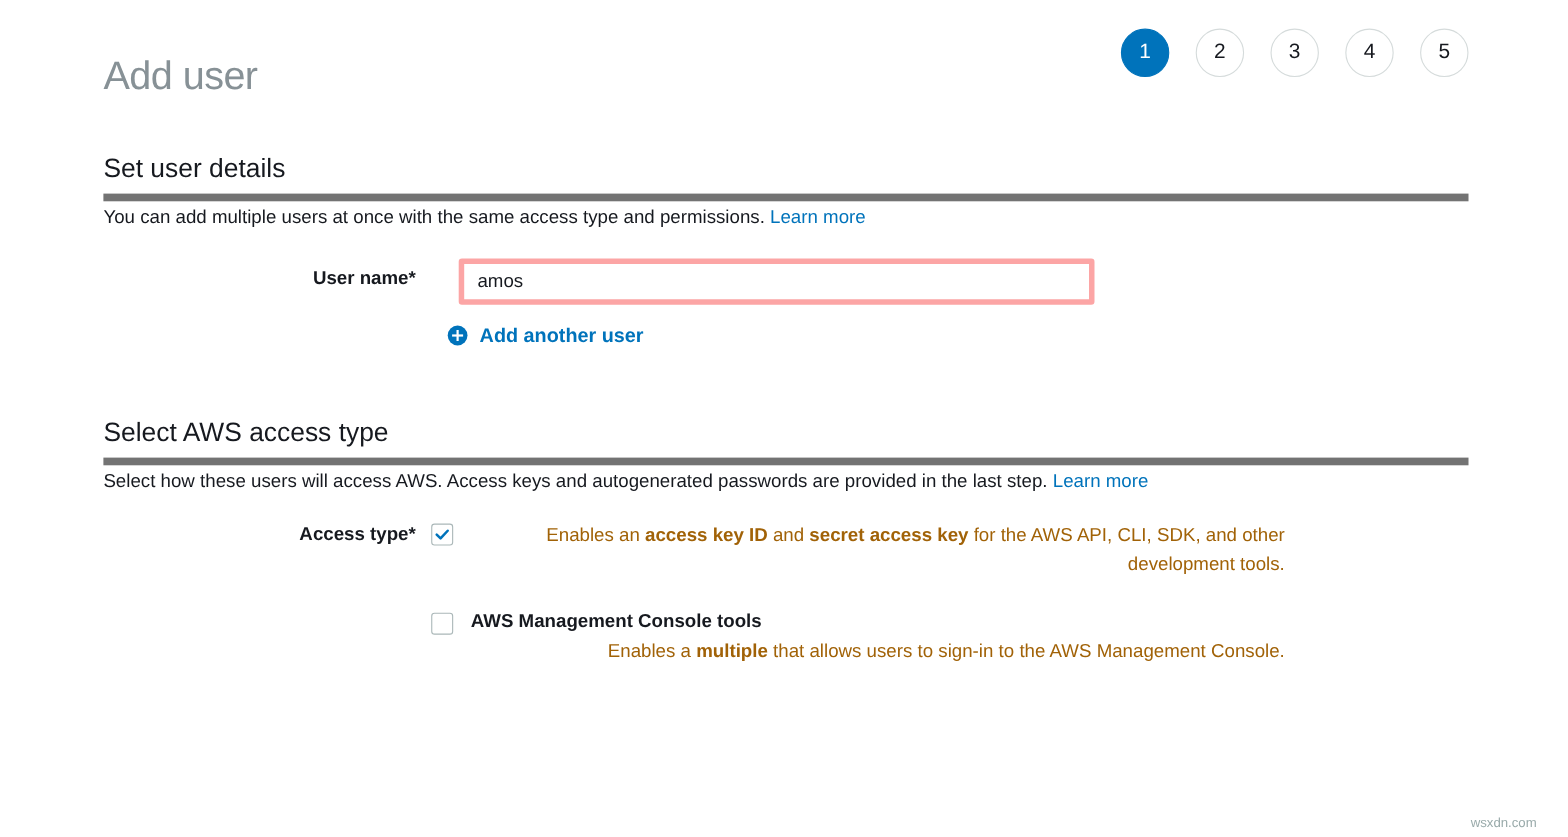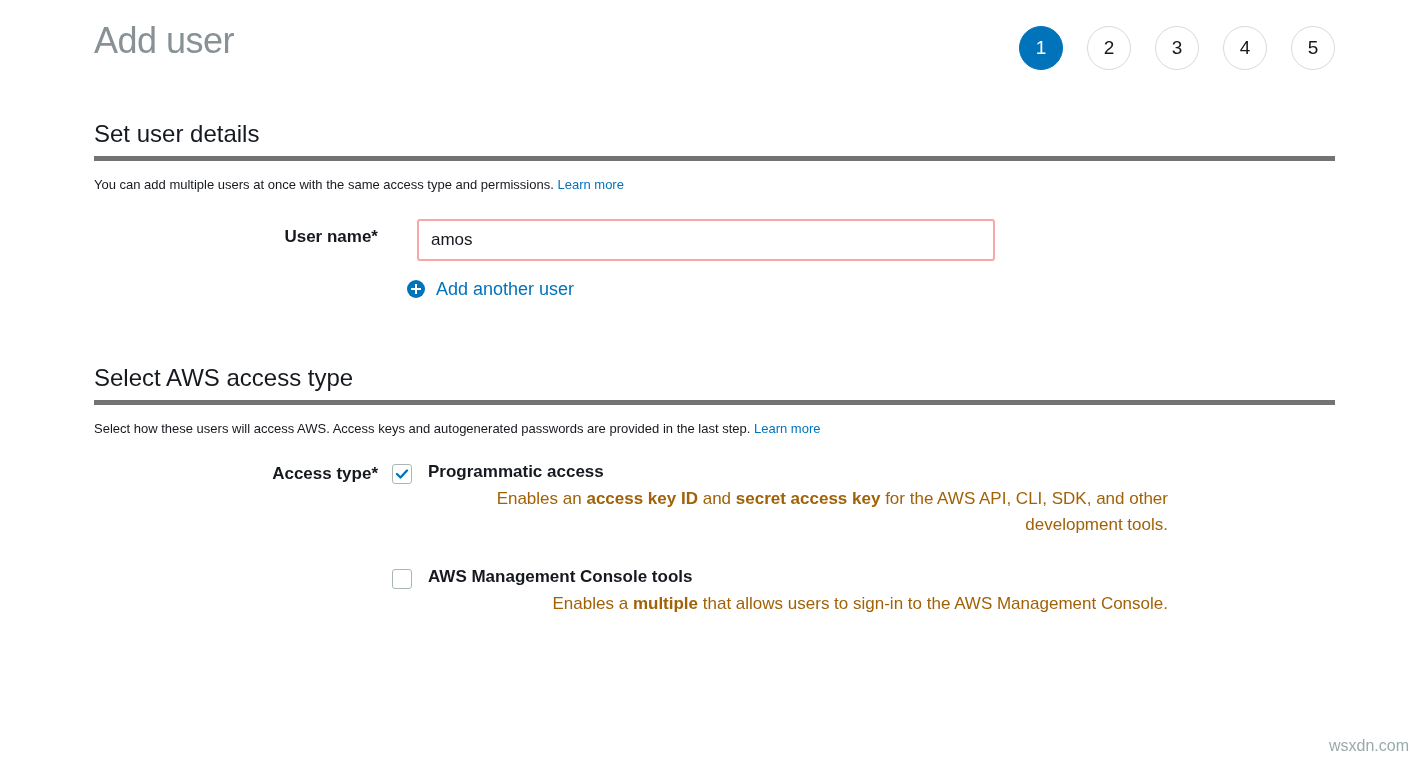--- a/index.html
+++ b/index.html
@@ -23,20 +23,21 @@
       display: flex;
       align-items: flex-start;
       justify-content: space-between;
       margin-bottom: 50px;
     }
     .page-title {
       font-size: 36px;
       font-weight: 300;
       color: #879196;
       letter-spacing: -0.5px;
+      margin-top: 28px;
     }
     .stepper {
       display: flex;
       gap: 24px;
       margin-top: 6px;
     }
     .step {
       width: 44px;
       height: 44px;
       border-radius: 50%;
@@ -52,25 +53,25 @@
     .step.active {
       background: #0073bb;
       border-color: #0073bb;
       color: #ffffff;
     }
     .section-heading {
       font-size: 24px;
       font-weight: 400;
       color: #16191f;
       padding-bottom: 8px;
-      border-bottom: 5px solid #737373;
-      margin-bottom: 14px;
+      border-bottom: 7px solid #737373;
+      margin-bottom: 2px;
     }
     .section-intro {
-      font-size: 13px;
+      font-size: 17px;
       color: #16191f;
       margin-bottom: 24px;
       line-height: 1.5;
     }
     .section-intro a, .link {
       color: #0073bb;
       text-decoration: none;
       cursor: pointer;
     }
     .form-row {
@@ -87,42 +88,42 @@
       padding-right: 14px;
       padding-top: 8px;
       flex-shrink: 0;
     }
     .form-control {
       flex: 0 0 auto;
     }
     .text-input {
       width: 578px;
       height: 42px;
-      border: 2px solid #fca5a5;
+      border: 5px solid #fca5a5;
       border-radius: 3px;
       padding: 0 12px;
       font-size: 17px;
       color: #16191f;
       font-family: inherit;
     }
     .add-another-row {
       margin-left: 312px;
       display: flex;
       align-items: center;
       gap: 10px;
       margin-top: 10px;
     }
     .add-icon {
       width: 20px;
       height: 20px;
       flex-shrink: 0;
     }
     .add-another-text {
       color: #0073bb;
-      font-weight: 400;
+      font-weight: 700;
       font-size: 18px;
       cursor: pointer;
     }
     .section-gap {
       height: 64px;
     }
     .access-row {
       display: flex;
       align-items: flex-start;
     }
@@ -176,22 +177,22 @@
     }
     .option-desc b {
       font-weight: 700;
     }
     .option-block {
       margin-bottom: 28px;
     }
     .watermark {
       position: absolute;
       bottom: 6px;
-      right: 16px;
-      font-size: 16px;
+      right: 28px;
+      font-size: 12px;
       color: #9aa;
     }
   </style>
 </head>
 <body>
 
 <div class="container">
   <div class="header-row">
     <h1 class="page-title">Add user</h1>
     <div class="stepper">
@@ -236,21 +237,20 @@
   <div class="access-row option-block">
     <div class="access-label">Access type*</div>
     <div class="checkbox-col">
       <span class="checkbox checked">
         <svg viewBox="0 0 14 14">
             <path d="M2 7 L5.5 10.5 L12 3.5" stroke="#0073bb" stroke-width="2.3" fill="none" stroke-linecap="round" stroke-linejoin="round"></path>
           </svg>
       </span>
     </div>
     <div class="option-body">
-      <div class="option-title">Programmatic access</div>
       <div class="option-desc">
         <span>Enables an </span><b>access key ID</b><span> and </span><b>secret access key</b><span> for the AWS API, CLI, SDK, and other development tools.</span>
       </div>
     </div>
   </div>
 
   <div class="access-row option-block">
     <div class="access-label"></div>
     <div class="checkbox-col">
       <span class="checkbox">

